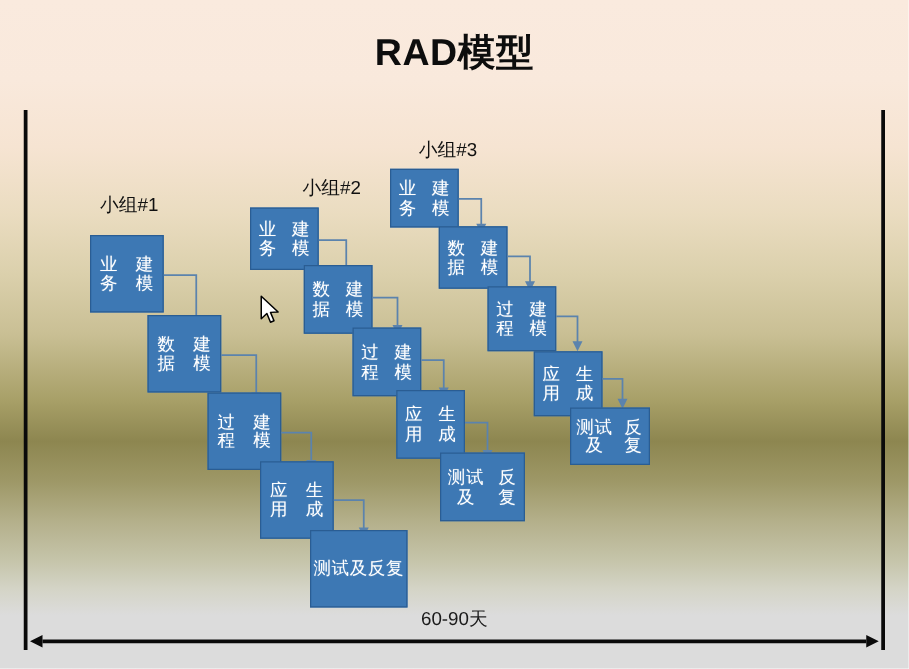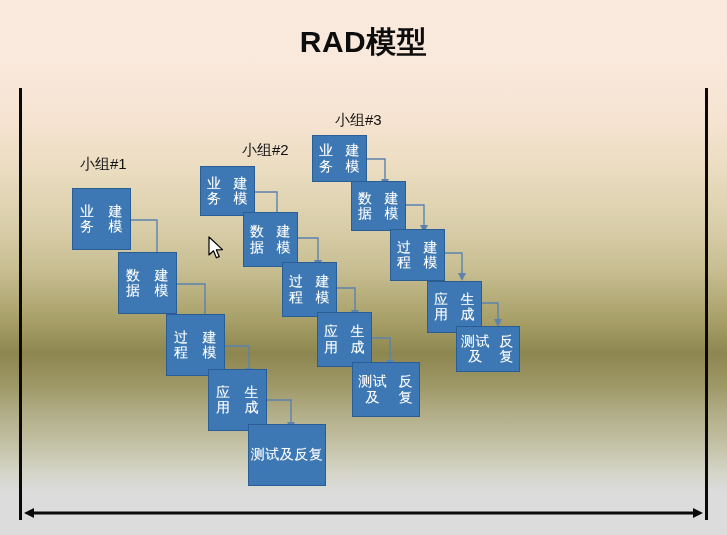--- a/index.html
+++ b/index.html
@@ -118,20 +118,21 @@
 </head>
 <body>
 
 <div id="slide">
 
   <div class="title">RAD模型</div>
 
   <div class="vaxis left"></div>
   <div class="vaxis right"></div>
 
+  <div class="axis-label">60-90天</div>
 
   <div class="haxis">
     <svg width="683" height="18" viewBox="0 0 683 18">
       <defs>
         <marker id="arrL" markerWidth="12" markerHeight="12" refX="10" refY="6" orient="auto" markerUnits="userSpaceOnUse">
           <path d="M10,1 L0,6 L10,11 Z" fill="#0a0a0a"></path>
         </marker>
         <marker id="arrR" markerWidth="12" markerHeight="12" refX="2" refY="6" orient="auto" markerUnits="userSpaceOnUse">
           <path d="M2,1 L12,6 L2,11 Z" fill="#0a0a0a"></path>
         </marker>

